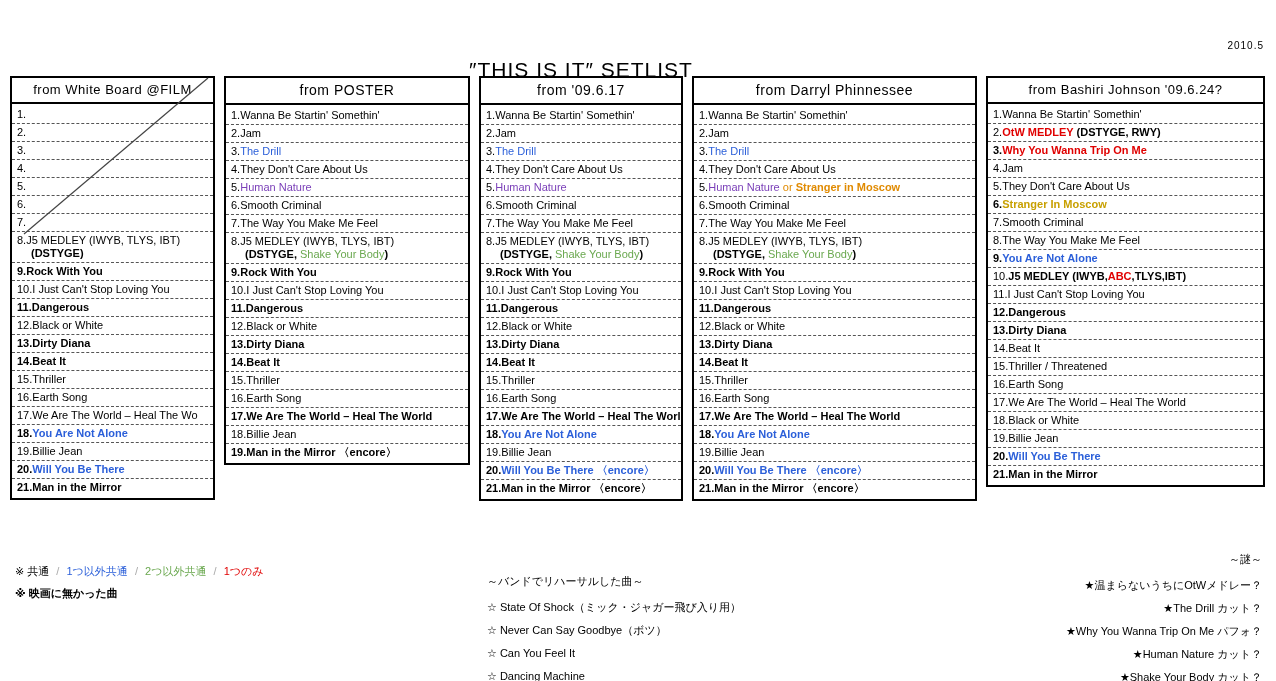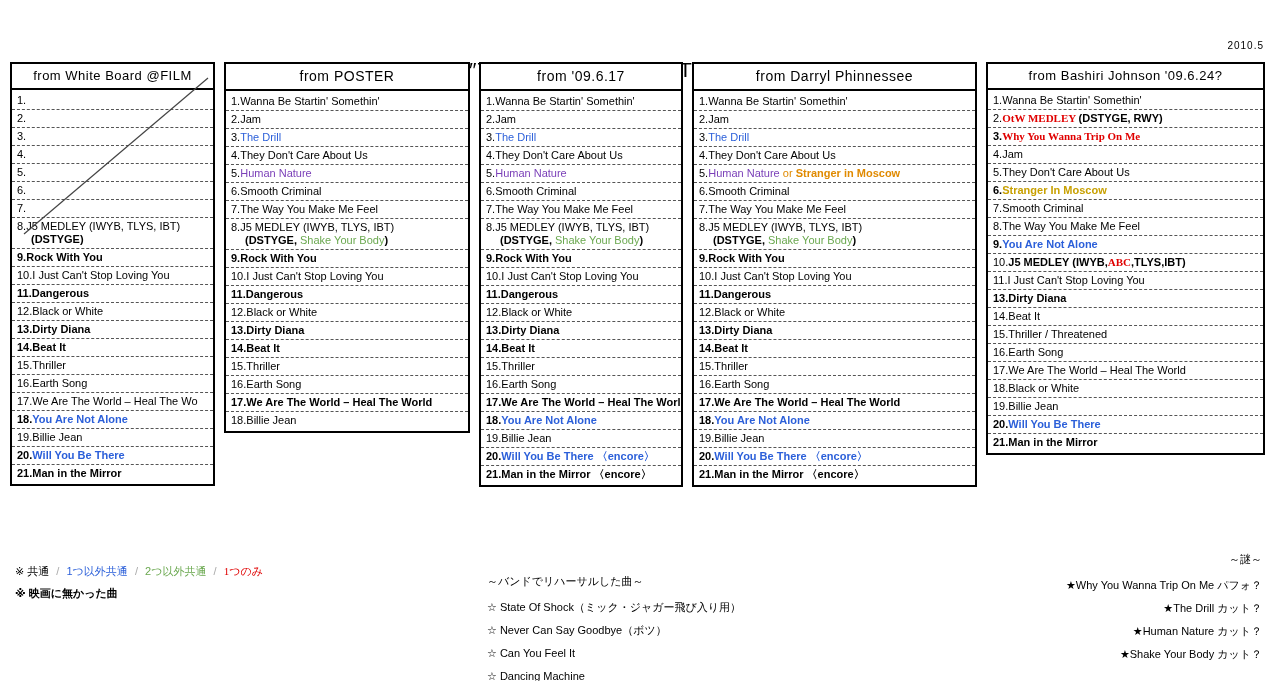--- a/index.html
+++ b/index.html
@@ -12,21 +12,21 @@
     overflow:hidden;
   }
   .title{
     position:absolute;top:14px;left:0;width:1162px;text-align:center;
     font-size:21px;letter-spacing:1px;font-family:"Liberation Sans",sans-serif;margin-top:44px;
   }
   .date{
     position:absolute;top:40px;right:12px;font-size:10px;letter-spacing:1px;
   }
   .columns{
-    position:absolute;top:62px;left:10px;width:1258px;
+    position:absolute;top:76px;left:10px;width:1258px;
     display:flex;gap:9px;align-items:flex-start;
   }
   .col{
     border:2px solid #000;
     background:#fff;
     box-sizing:border-box;
     font-size:11px;
   }
   .col.c0{width:205px;}
   .col.c1{width:246px;}
@@ -52,21 +52,21 @@
     white-space:nowrap;
     overflow:hidden;
   }
   .row:last-child{border-bottom:none;}
   .num{display:inline;}
   .b{font-weight:bold;}
   .blue{color:#2b5fd9;}
   .purple{color:#7a3fb8;}
   .green{color:#6aa84f;}
   .orange{color:#e08a00;}
-  .red{color:#e00000;font-family:Liberation Serif, serif;}
+  .red{color:#e00000;}
   .olive{color:#c8a000;}
   .sub{display:block;padding-left:14px;}
   .diag{
     position:absolute;pointer-events:none;
   }
   .legend{
     position:absolute;left:15px;top:560px;font-size:11px;line-height:22px;
   }
   .legend .sep{color:#aaa;padding:0 4px;}
   .mid-notes{
@@ -125,20 +125,21 @@
         <div class="row"><span class="num b">9.</span><span class=" b">Rock With You</span></div>
         <div class="row"><span class="num">10.</span><span class="">I Just Can't Stop Loving You</span></div>
         <div class="row"><span class="num b">11.</span><span class=" b">Dangerous</span></div>
         <div class="row"><span class="num">12.</span><span class="">Black or White</span></div>
         <div class="row"><span class="num b">13.</span><span class=" b">Dirty Diana</span></div>
         <div class="row"><span class="num b">14.</span><span class=" b">Beat It</span></div>
         <div class="row"><span class="num">15.</span><span class="">Thriller</span></div>
         <div class="row"><span class="num">16.</span><span class="">Earth Song</span></div>
         <div class="row"><span class="num b">17.</span><span class=" b">We Are The World – Heal The World</span></div>
         <div class="row"><span class="num">18.</span><span class="">Billie Jean</span></div>
+        <div class="row"><span class="num b">19.</span><span class=" b">Man in the Mirror 〈encore〉</span></div>
       </div>
     </div>
     <div class="col c2">
       <div class="col-head">from '09.6.17</div>
       <div class="rows">
         <div class="row"><span class="num">1.</span><span class="">Wanna Be Startin' Somethin'</span></div>
         <div class="row"><span class="num">2.</span><span class="">Jam</span></div>
         <div class="row"><span class="num">3.</span><span class="blue">The Drill</span></div>
         <div class="row"><span class="num">4.</span><span class="">They Don't Care About Us</span></div>
         <div class="row"><span class="num">5.</span><span class="purple">Human Nature</span></div>
@@ -193,20 +194,21 @@
         <div class="row"><span class="num">2.</span><span class="red b">OtW MEDLEY </span><span class=" b">(DSTYGE, RWY)</span></div>
         <div class="row"><span class="num b">3.</span><span class="red b">Why You Wanna Trip On Me</span></div>
         <div class="row"><span class="num">4.</span><span class="">Jam</span></div>
         <div class="row"><span class="num">5.</span><span class="">They Don't Care About Us</span></div>
         <div class="row"><span class="num b">6.</span><span class="olive b">Stranger In Moscow</span></div>
         <div class="row"><span class="num">7.</span><span class="">Smooth Criminal</span></div>
         <div class="row"><span class="num">8.</span><span class="">The Way You Make Me Feel</span></div>
         <div class="row"><span class="num b">9.</span><span class="blue b">You Are Not Alone</span></div>
         <div class="row"><span class="num">10.</span><span class=" b">J5 MEDLEY (IWYB,</span><span class="red b">ABC</span><span class=" b">,TLYS,IBT)</span></div>
         <div class="row"><span class="num">11.</span><span class="">I Just Can't Stop Loving You</span></div>
+        <div class="row"><span class="num b">12.</span><span class=" b">Dangerous</span></div>
         <div class="row"><span class="num b">13.</span><span class=" b">Dirty Diana</span></div>
         <div class="row"><span class="num">14.</span><span class="">Beat It</span></div>
         <div class="row"><span class="num">15.</span><span class="">Thriller / Threatened</span></div>
         <div class="row"><span class="num">16.</span><span class="">Earth Song</span></div>
         <div class="row"><span class="num">17.</span><span class="">We Are The World – Heal The World</span></div>
         <div class="row"><span class="num">18.</span><span class="">Black or White</span></div>
         <div class="row"><span class="num">19.</span><span class="">Billie Jean</span></div>
         <div class="row"><span class="num b">20.</span><span class="blue b">Will You Be There</span></div>
         <div class="row"><span class="num b">21.</span><span class=" b">Man in the Mirror</span></div>
       </div>
@@ -234,17 +236,18 @@
 <div class="mid-notes">
   <div class="hd">～バンドでリハーサルした曲～</div>
   <div>☆ State Of Shock（ミック・ジャガー飛び入り用）</div>
   <div>☆ Never Can Say Goodbye（ボツ）</div>
   <div>☆ Can You Feel It</div>
   <div>☆ Dancing Machine</div>
 </div>
 
 <div class="right-notes">
   <div class="hd">～謎～</div>
+  <div>★温まらないうちにOtWメドレー？</div>
+  <div>★The Drill カット？</div>
   <div>★Why You Wanna Trip On Me パフォ？</div>
-  <div>★The Drill カット？</div>
   <div>★Human Nature カット？</div>
   <div>★Shake Your Body カット？</div>
 </div>
 
 </body></html>

